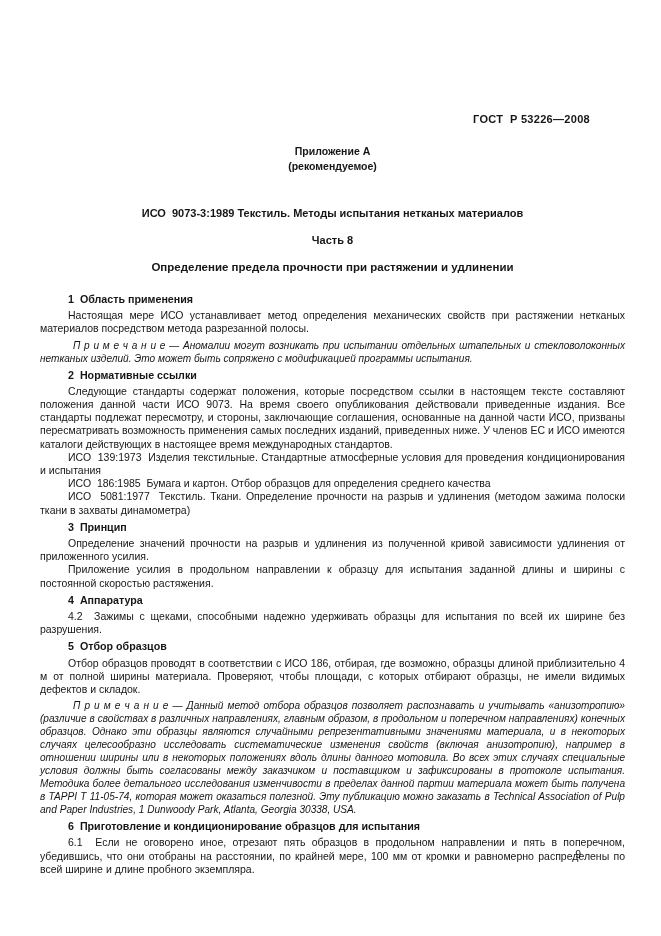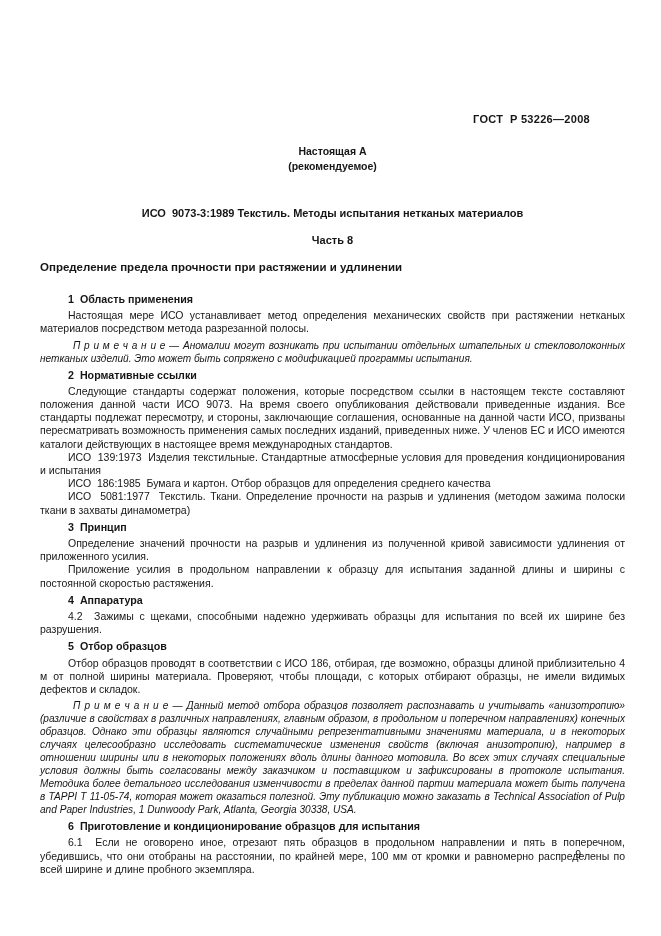--- a/index.html
+++ b/index.html
@@ -44,20 +44,21 @@
     line-height: 14px;
   }
   .part-title {
     text-align: center;
     margin: 13px 0 0 0;
     font-size: 11px;
     font-weight: bold;
     line-height: 14px;
   }
   .subject-title {
+    text-align: center;
     margin: 13px 0 0 0;
     font-size: 11.5px;
     font-weight: bold;
     line-height: 15px;
   }
   .sec-h {
     font-size: 10.7px;
     font-weight: bold;
     line-height: 13.2px;
     margin: 4px 0 3px 0;
@@ -89,21 +90,21 @@
 </style>
 </head>
 <body>
 
 <div class="page">
   <div class="content">
 
     <div class="doc-code">ГОСТ&nbsp;&nbsp;Р 53226—2008</div>
 
     <div class="appendix">
-      <div>Настоящая А</div>
+      <div>Приложение А</div>
       <div>(рекомендуемое)</div>
     </div>
 
     <div class="std-title">ИСО&nbsp;&nbsp;9073-3:1989 Текстиль. Методы испытания нетканых материалов</div>
     <div class="part-title">Часть 8</div>
     <div class="subject-title">Определение предела прочности при растяжении и удлинении</div>
 
     <section>
       <div class="sec-h first">1&nbsp;&nbsp;Область применения</div>
       <p class="body">Настоящая мере ИСО устанавливает метод определения механических свойств при растяжении нетканых материалов посредством метода разрезанной полосы.</p>

